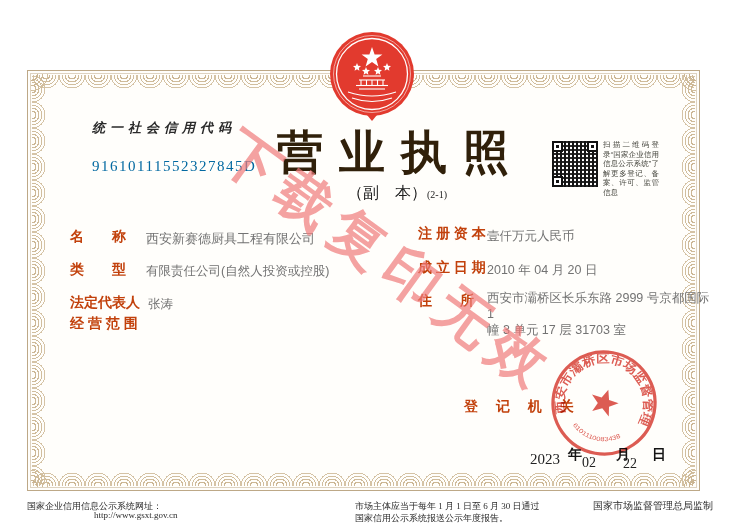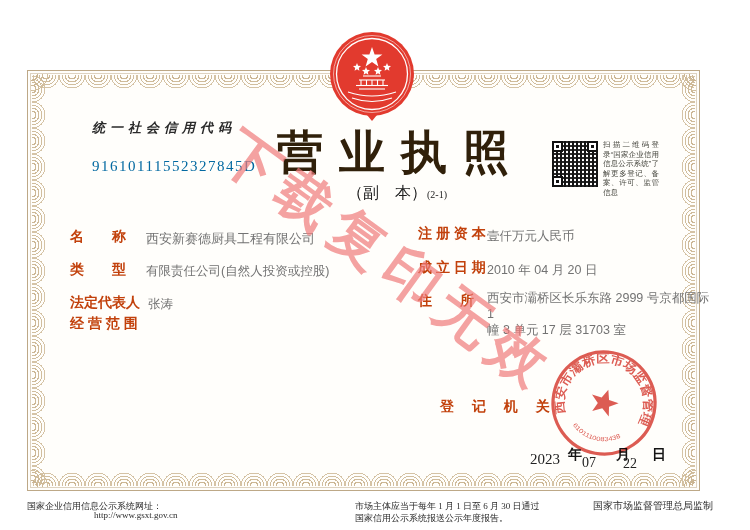--- a/index.html
+++ b/index.html
@@ -127,25 +127,25 @@
   <div class="abs lbl" style="left:418px;top:225px;">注 册 资 本</div>
   <div class="abs val" style="left:487px;top:228px;">壹仟万元人民币</div>
 
   <div class="abs lbl" style="left:418px;top:259px;">成 立 日 期</div>
   <div class="abs val" style="left:487px;top:262px;">2010 年 04 月 20 日</div>
 
   <div class="abs lbl" style="left:418px;top:292px;">住　　所</div>
   <div class="abs val addr-val" style="left:487px;top:290px;">西安市灞桥区长乐东路 2999 号京都国际 1
 幢 3 单元 17 层 31703 室</div>
 
-  <div class="abs lbl" style="left:440px;top:398px;letter-spacing:7px;">登 记 机 关</div>
+  <div class="abs lbl" style="left:464px;top:398px;letter-spacing:7px;">登 记 机 关</div>
 
   <div class="abs dt-num" style="left:530px;top:451px;font-size:15px;">2023</div>
   <div class="abs dt-unit" style="left:568px;top:446px;">年</div>
-  <div class="abs dt-num" style="left:582px;top:455px;">07</div>
+  <div class="abs dt-num" style="left:582px;top:455px;">02</div>
   <div class="abs dt-unit" style="left:616px;top:446px;">月</div>
   <div class="abs dt-num" style="left:623px;top:456px;">22</div>
   <div class="abs dt-unit" style="left:652px;top:446px;">日</div>
 
   <svg class="abs seal" viewBox="-57 -57 114 114">
     <g transform="rotate(10)">
       <circle cx="0" cy="0" r="51" fill="none" stroke="#d8453c" stroke-width="3.2"></circle>
       <defs>
         <path id="ringPath" d="M -36.5 17 A 40.3 40.3 0 1 1 36.5 17" fill="none"></path>
         <path id="numPath" d="M -27 27 A 38 38 0 0 0 27 27" fill="none"></path>

